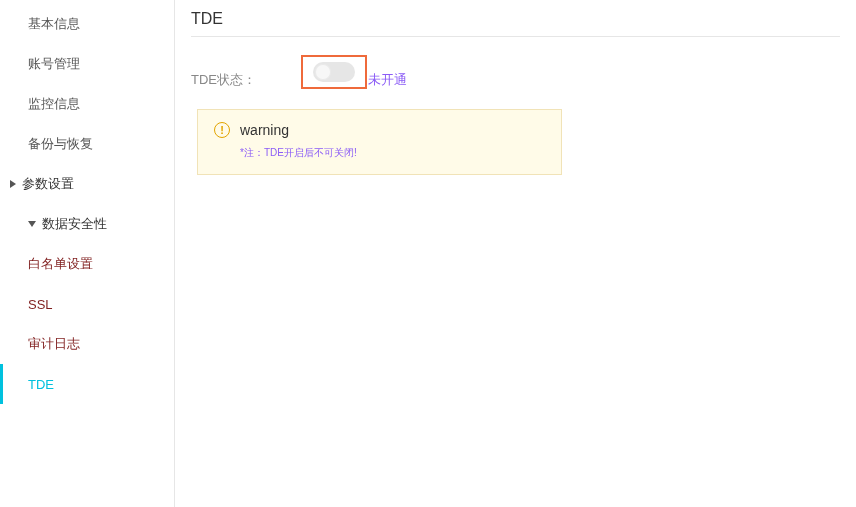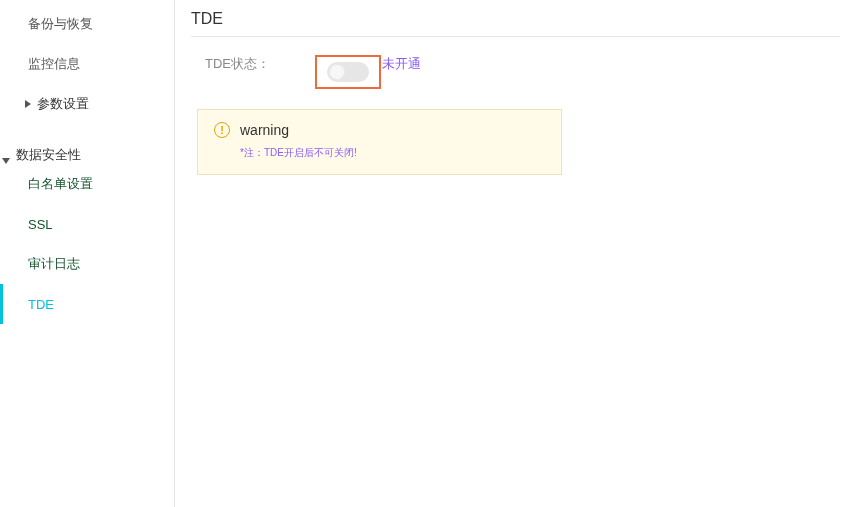--- a/index.html
+++ b/index.html
@@ -28,21 +28,21 @@
     display: flex;
     align-items: center;
     height: 40px;
     padding-left: 18px;
     font-size: 13px;
     color: #333;
     cursor: pointer;
     position: relative;
   }
   .side-item.sub { padding-left: 28px; color:#555; }
-  .side-item.sub2 { padding-left: 28px; color:#14532d; }
+  .side-item.sub2 { padding-left: 28px; color:#7f1d1d; }
   .side-item.expandable .caret {
     width: 0; height: 0;
     border-style: solid;
     margin-right: 6px;
     display:inline-block;
   }
   .caret-right {
     border-width: 4px 0 4px 6px;
     border-color: transparent transparent transparent #555;
   }
@@ -69,22 +69,22 @@
   .page-title {
     font-size: 16px;
     color: #333;
     padding: 2px 0 8px 0;
     border-bottom: 1px solid #e6e6e6;
     margin-bottom: 18px;
     font-weight: 400;
   }
   .row {
     display: flex;
-    align-items: flex-start;
-    margin-left: 14px;
+    align-items: flex-end;
+    margin-left: 0;
     margin-bottom: 20px;
   }
   .row-label {
     color: #888;
     font-size: 13px;
     width: 110px;
   }
   .toggle-highlight {
     border: 2px solid #ef6a3b;
     padding: 5px 10px;
@@ -146,30 +146,36 @@
     font-size: 10px;
     padding-left: 26px;
   }
 </style>
 </head>
 <body>
 
 <div class="layout">
   <nav class="sidebar">
     <div class="side-item sub">
+      <span>基本信息</span>
+    </div>
+    <div class="side-item sub">
+      <span>账号管理</span>
+    </div>
+    <div class="side-item sub">
+      <span>监控信息</span>
+    </div>
+    <div class="side-item sub">
       <span>备份与恢复</span>
     </div>
-    <div class="side-item sub">
-      <span>监控信息</span>
-    </div>
-    <div class="side-item expandable" style="padding-left:10px;margin-left:15px;">
+    <div class="side-item expandable" style="padding-left:10px;">
       <span class="caret caret-right"></span>
       <span>参数设置</span>
     </div>
-    <div class="side-item expandable" style="padding-left:2px;align-items:flex-end;">
+    <div class="side-item expandable" style="padding-left:28px;">
       <span class="caret caret-down"></span>
       <span>数据安全性</span>
     </div>
     <div class="side-item sub2">
       <span>白名单设置</span>
     </div>
     <div class="side-item sub2">
       <span>SSL</span>
     </div>
     <div class="side-item sub2">

